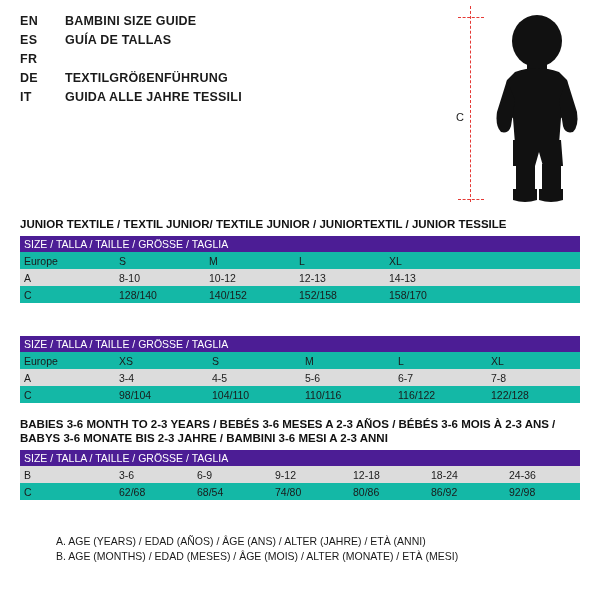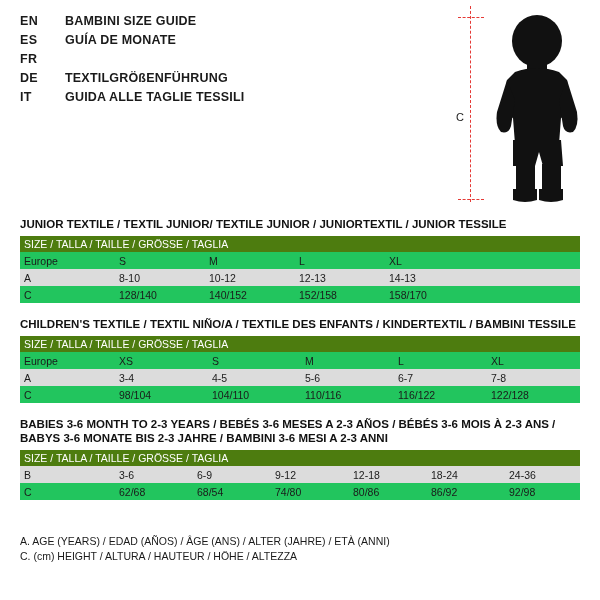--- a/index.html
+++ b/index.html
@@ -110,31 +110,31 @@
     border-collapse: collapse;
   }
   .table td {
     font-size: 10.5px;
     color: #1a1a1a;
     padding: 0;
     height: 17px;
     vertical-align: middle;
   }
   .hdr-row td {
-    background: #4d7c0f;
+    background: #4c1d95;
     color: #ffffff;
     font-weight: normal;
     font-size: 10.5px;
     height: 16px;
   }
   .row-shaded td {
     background: #dcdcdc;
   }
   .row-plain td {
-    background: #22c55e;
+    background: #14b8a6;
   }
   .cell-pad {
     padding-left: 4px !important;
   }
 
   
   .section-title.two-line {
     line-height: 13.5px;
   }
 
@@ -143,46 +143,47 @@
     position: absolute;
     left: 20px;
     top: 534px;
     width: 560px;
   }
   .footnote {
     font-size: 10.5px;
     color: #1a1a1a;
     line-height: 15px;
     white-space: nowrap;
+    margin-left: 36px;
   }
 </style>
 </head>
 <body>
 
 <div class="page">
 
   <div class="header">
     <div class="lang-row">
       <span class="lang-code">EN</span>
       <span class="lang-title">BAMBINI SIZE GUIDE</span>
     </div>
     <div class="lang-row">
       <span class="lang-code">ES</span>
-      <span class="lang-title">GUÍA DE MONATE</span>
+      <span class="lang-title">GUÍA DE TALLAS</span>
     </div>
     <div class="lang-row">
       <span class="lang-code">FR</span>
     </div>
     <div class="lang-row">
       <span class="lang-code">DE</span>
       <span class="lang-title">TEXTILGRÖßENFÜHRUNG</span>
     </div>
     <div class="lang-row">
       <span class="lang-code">IT</span>
-      <span class="lang-title">GUIDA ALLE TAGLIE TESSILI</span>
+      <span class="lang-title">GUIDA ALLE JAHRE TESSILI</span>
     </div>
   </div>
 
   <div class="figure-area">
     <div class="dashed-v"></div>
     <div class="dashed-h-top"></div>
     <div class="dashed-h-bot"></div>
     <div class="c-label">C</div>
     <div class="silhouette">
       <svg width="110" height="190" viewBox="0 0 110 190" xmlns="http://www.w3.org/2000/svg">
@@ -235,21 +236,20 @@
     <tr class="row-plain">
       <td class="cell-pad">C</td>
       <td>128/140</td>
       <td>140/152</td>
       <td>152/158</td>
       <td>158/170</td>
     </tr>
   </tbody>
     </table>
 
-  <div class="section-title" style="top:318px;">CHILDREN'S TEXTILE / TEXTIL NIÑO/A / TEXTILE DES ENFANTS / KINDERTEXTIL / BAMBINI TESSILE</div>
   <table class="table" style="top:336px;">
     <tbody>
         <tr class="hdr-row">
       <td class="cell-pad" colspan="6">SIZE / TALLA / TAILLE / GRÖSSE / TAGLIA</td>
     </tr>
     <tr class="row-plain">
       <td class="cell-pad" style="width:95px;">Europe</td>
       <td style="width:93px;">XS</td>
       <td style="width:93px;">S</td>
       <td style="width:93px;">M</td>
@@ -298,16 +298,16 @@
       <td>74/80</td>
       <td>80/86</td>
       <td>86/92</td>
       <td>92/98</td>
     </tr>
   </tbody>
     </table>
 
   <div class="footnotes">
     <div class="footnote">A. AGE (YEARS) / EDAD (AÑOS) / ÂGE (ANS) / ALTER (JAHRE) / ETÀ (ANNI)</div>
-    <div class="footnote">C. (cm) HEIGHT / ALTURA / HAUTEUR / HÖHE / ALTEZZA</div>
+    <div class="footnote">B. AGE (MONTHS) / EDAD (MESES) / ÂGE (MOIS) / ALTER (MONATE) / ETÀ (MESI)</div>
   </div>
 
 </div>
 
 </body></html>

